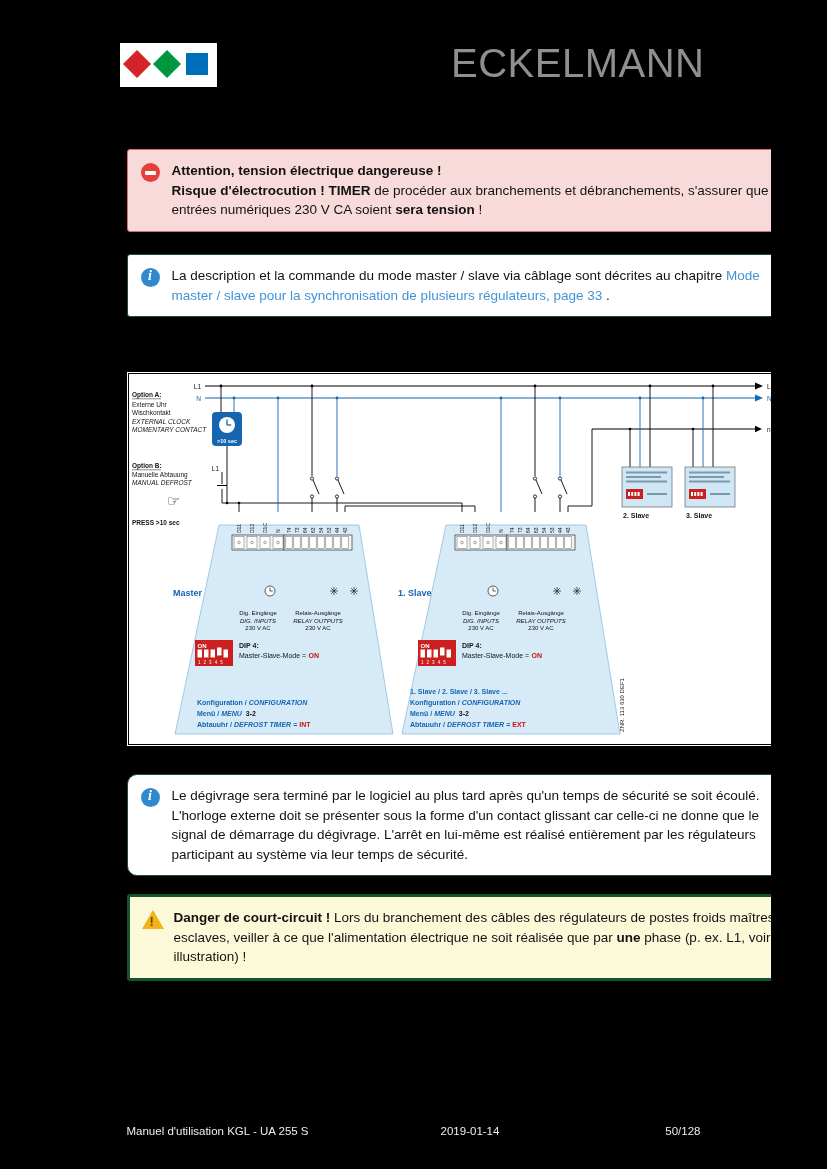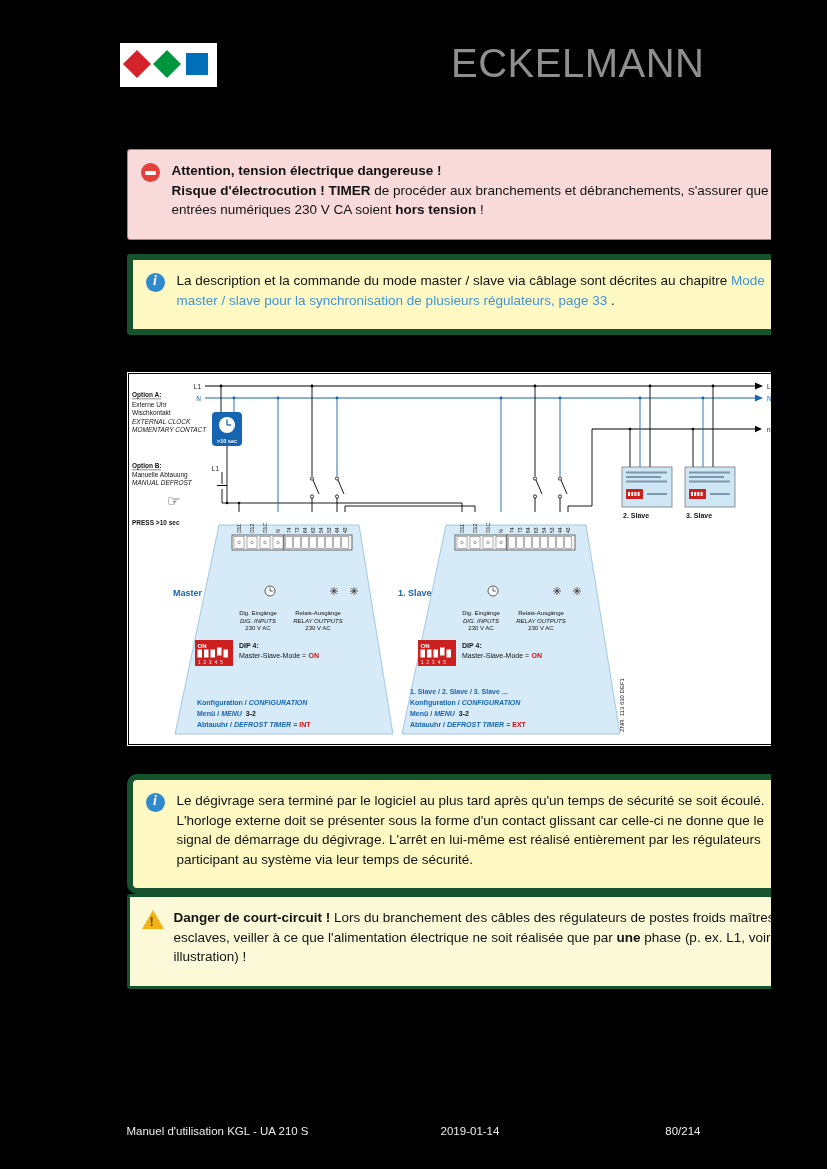--- a/index.html
+++ b/index.html
@@ -1,23 +1,23 @@
 <!DOCTYPE html>
 <html><head>
 <meta charset="utf-8">
 <style>
   html,body{margin:0;padding:0;background:#000;}
   .page{position:relative;width:714px;height:1169px;background:#000;margin:9px auto;overflow:hidden;
         font-family:"Liberation Sans",sans-serif;}
   .brand{position:absolute;top:32px;right:66px;font-size:40px;color:#8f8f8f;letter-spacing:0.5px;}
   .logo{position:absolute;left:63px;top:34px;}
   .box{position:absolute;left:70px;width:687px;box-sizing:border-box;border-radius:3px;
-       padding:11px 16px 19px 44px;font-size:13.5px;line-height:1.45;color:#121212;}
+       padding:11px 16px 11px 44px;font-size:13.5px;line-height:1.45;color:#121212;}
   .danger{background:#f9dada;border:1px solid #dd6a6a;}
-  .info{background:#fef9c3;border:6px solid #14532d;}
+  .info{background:#ffffff;border:1px solid #14532d;}
   .caution{background:#fcf9d9;border:3px solid #14532d;}
   .bd{font-weight:bold;}
   .link{color:#4293d6;cursor:pointer;}
   .ic-danger{position:absolute;left:13px;top:13px;width:19px;height:19px;border-radius:50%;background:#e4403a;}
   .ic-danger::after{content:"";position:absolute;left:4px;top:7.5px;width:11px;height:4px;background:#fff;border-radius:1px;}
   .ic-info{position:absolute;left:13px;top:13px;width:19px;height:19px;border-radius:50%;background:#3089cc;
            color:#fff;text-align:center;line-height:18px;font:italic bold 14px "Liberation Serif",serif;}
   .ic-info::after{content:"i";}
   .ic-caution{position:absolute;left:12px;top:13px;width:0;height:0;
               border-left:11px solid transparent;border-right:11px solid transparent;border-bottom:19px solid #f2b218;}
@@ -48,21 +48,21 @@
     <rect x="0" y="0" width="97" height="44" fill="#fff"></rect>
     <polygon points="17,7 31,21 17,35 3,21" fill="#d5232a"></polygon>
     <polygon points="47,7 61,21 47,35 33,21" fill="#00963f"></polygon>
     <rect x="66" y="10" width="22" height="22" fill="#006fb9"></rect>
   </svg>
   <div class="brand">ECKELMANN</div>
 
   <div class="box danger" style="top:140px;">
     <span class="ic-danger"></span>
     <div class="bd">Attention, tension électrique dangereuse !</div>
-    <div><span class="bd">Risque d'électrocution ! TIMER</span><span> de procéder aux branchements et débranchements, s'assurer que les entrées numériques 230 V CA soient </span><span class="bd">hors tension</span><span> !</span></div>
+    <div><span class="bd">Risque d'électrocution ! TIMER</span><span> de procéder aux branchements et débranchements, s'assurer que les entrées numériques 230 V CA soient </span><span class="bd">sera tension</span><span> !</span></div>
   </div>
 
   <div class="box info" style="top:245px;">
     <span class="ic-info"></span>
     <div><span>La description et la commande du mode master / slave via câblage sont décrites au chapitre </span><span class="link">Mode master / slave pour la synchronisation de plusieurs régulateurs, page 33</span><span> .</span></div>
   </div>
 
   <div class="diagram">
   <svg width="687" height="374" viewBox="0 0 687 374">
     <rect x="1.5" y="1.5" width="684" height="371" fill="none" stroke="#000" stroke-width="1"></rect>
@@ -353,17 +353,17 @@
   <div class="box info" style="top:765px;border-radius:10px;">
     <span class="ic-info"></span>
     <div>Le dégivrage sera terminé par le logiciel au plus tard après qu'un temps de sécurité se soit écoulé. L'horloge externe doit se présenter sous la forme d'un contact glissant car celle-ci ne donne que le signal de démarrage du dégivrage. L'arrêt en lui-même est réalisé entièrement par les régulateurs participant au système via leur temps de sécurité.</div>
   </div>
 
   <div class="box caution" style="top:885px;">
     <span class="ic-caution"></span>
     <div><span class="bd">Danger de court-circuit !</span><span> Lors du branchement des câbles des régulateurs de postes froids maîtres et esclaves, veiller à ce que l'alimentation électrique ne soit réalisée que par </span><span class="bd">une</span><span> phase (p. ex. L1, voir illustration) !</span></div>
   </div>
 
-  <div class="footer f-left">Manuel d'utilisation KGL - UA 210 S</div>
+  <div class="footer f-left">Manuel d'utilisation KGL - UA 255 S</div>
   <div class="footer f-center">2019-01-14</div>
-  <div class="footer f-right">80/214</div>
+  <div class="footer f-right">50/128</div>
 
 </div>
 
 </body></html>

